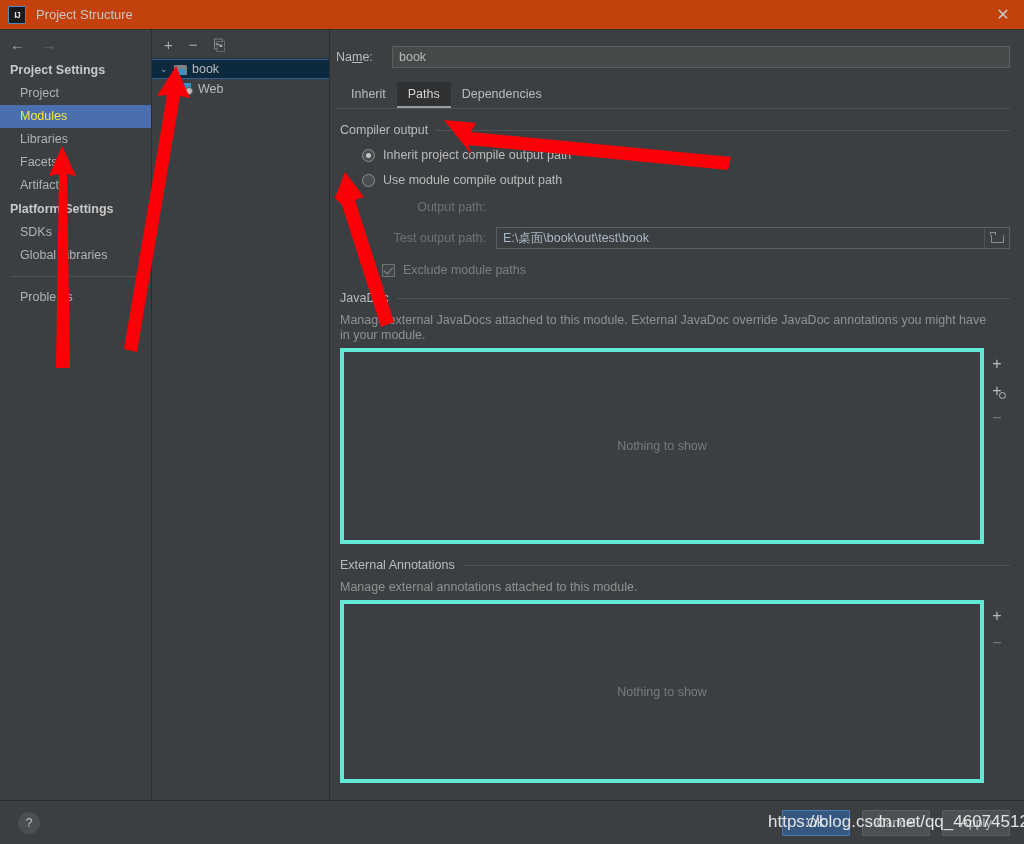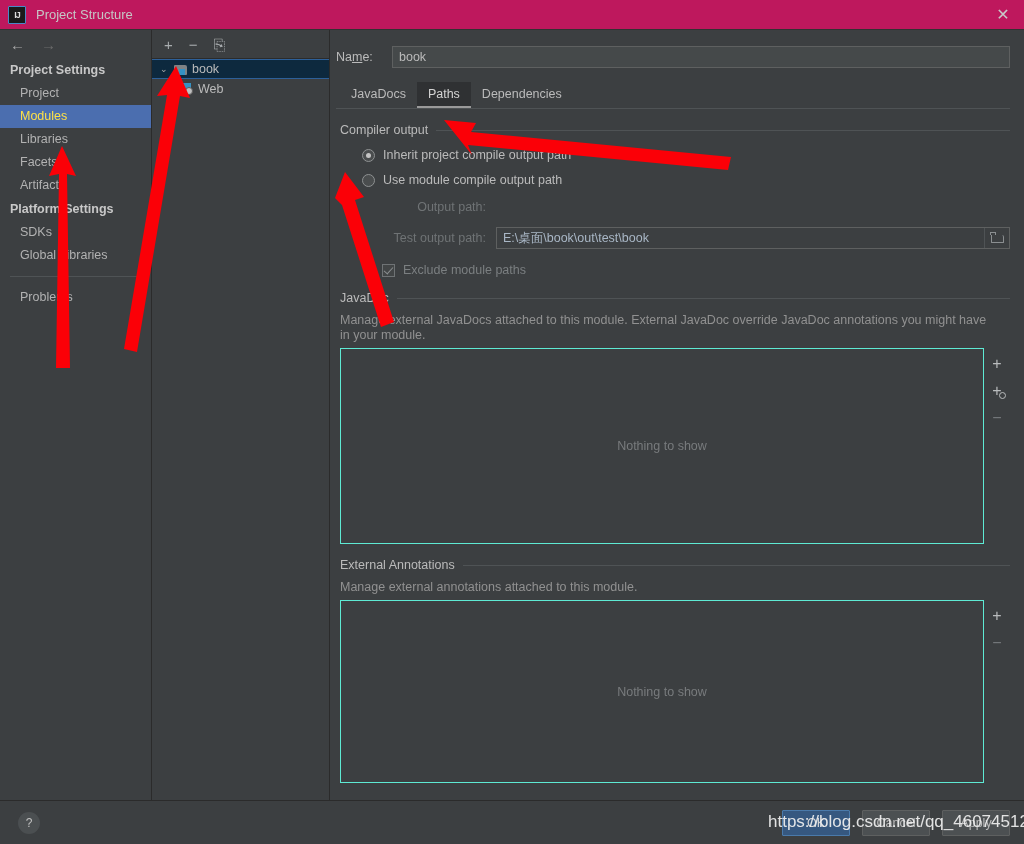--- a/index.html
+++ b/index.html
@@ -14,21 +14,21 @@
     font-size: 12.5px;
     color: #bbbbbb;
     overflow: hidden;
     position: relative;
     -webkit-font-smoothing: antialiased;
   }
 
   
   .titlebar {
     height: 30px;
-    background: #be185d;
+    background: #c2410c;
     border-bottom: 1px solid #323232;
     display: flex;
     align-items: center;
     padding: 0 6px 0 8px;
     box-sizing: border-box;
   }
   .ij-icon {
     width: 16px; height: 16px;
     background: #1a1a1a;
     border: 1px solid #4a88c7;
@@ -382,21 +382,21 @@
     padding: 8px 14px 3px 4px;
   }
 
   .list-box {
     display: flex;
     margin-top: 2px;
     margin-left: 4px;
   }
   .list-area {
     flex: 1;
-    border: 1px solid #5eead4;
+    border: 4px solid #5eead4;
     background: #3c3f41;
     display: flex;
     align-items: center;
     justify-content: center;
     box-sizing: border-box;
     color: #787b7d;
     font-size: 12.5px;
   }
   .list-area.javadoc { height: 196px; }
   .list-area.annot { height: 183px; }
@@ -553,21 +553,21 @@
   </div>
 
   <div class="detail">
 
     <div class="name-row">
       <span class="name-label"><span>Na</span><u>m</u><span>e:</span></span>
       <input class="name-input" value="book" style="">
     </div>
 
     <div class="tabs">
-      <div class="tab">JavaDocs</div>
+      <div class="tab">Inherit</div>
       <div class="tab active">Paths</div>
       <div class="tab">Dependencies</div>
     </div>
 
     <div class="group">
       <span class="group-label">Compiler output</span>
       <span class="group-line"></span>
     </div>
 
     <div class="radio-row">

